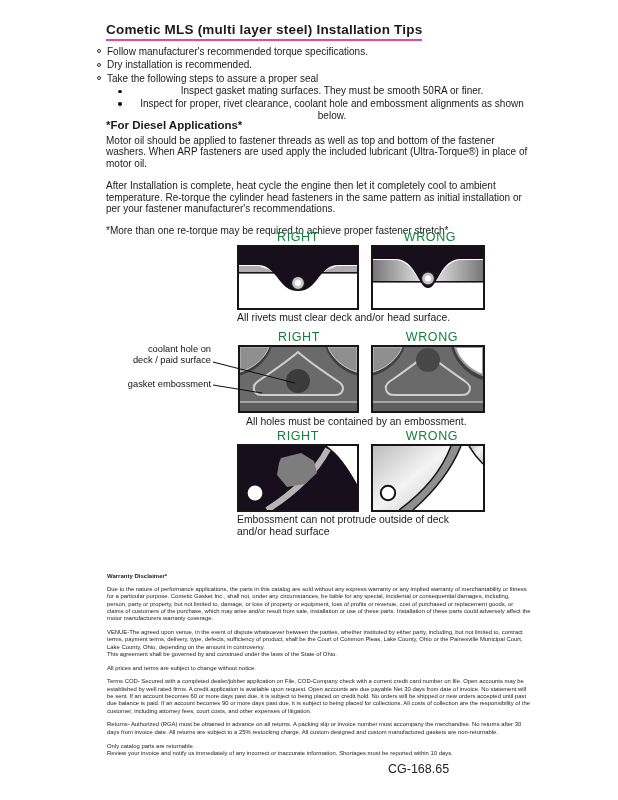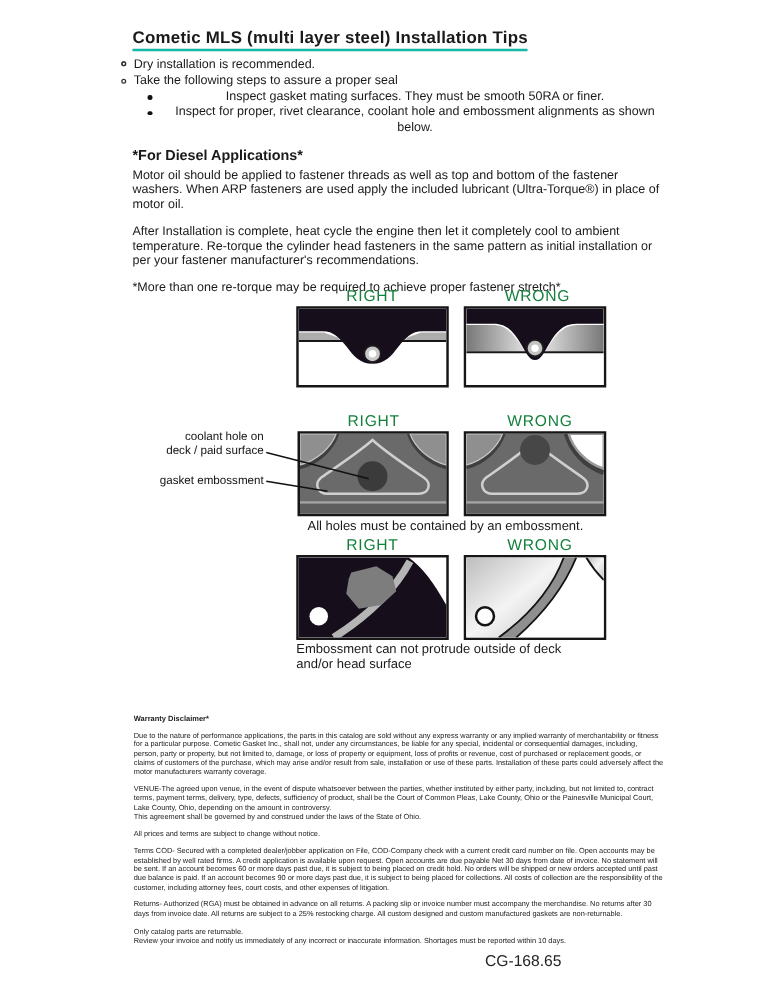--- a/index.html
+++ b/index.html
@@ -7,21 +7,21 @@
   body {
     width:618px; height:800px; position:relative; overflow:hidden;
     font-family:"Liberation Sans", sans-serif; color:#1a1a1a;
   }
   .page { position:absolute; left:0; top:0; width:618px; height:800px; background:#fff; }
 
   
   .title {
     position:absolute; left:106px; top:22px;
     font-size:13.5px; font-weight:bold; letter-spacing:.2px;
-    border-bottom:2px solid #14b8a6; padding-bottom:2px;
+    border-bottom:2px solid #ec4899; padding-bottom:2px;
   }
 
   
   .tips { position:absolute; left:97px; top:45px; width:440px; font-size:10px; }
   .tip-row { position:relative; padding-left:10px; line-height:13.4px; }
   .tip-row .mark {
     position:absolute; left:0; top:4.2px; width:4px; height:4px;
     border:1px solid #333; border-radius:50%;
   }
   .sub-row { position:relative; margin-left:21px; padding-left:9px; line-height:12.4px;text-align:center; }
@@ -62,20 +62,21 @@
 </head>
 <body>
 
 <div class="page">
 
   <div class="title">Cometic MLS (multi layer steel) Installation Tips</div>
 
   <div class="tips">
     <div class="tip-row">
       <span class="mark"></span>
+      <span>Follow manufacturer's recommended torque specifications.</span>
     </div>
     <div class="tip-row">
       <span class="mark"></span>
       <span>Dry installation is recommended.</span>
     </div>
     <div class="tip-row">
       <span class="mark"></span>
       <span>Take the following steps to assure a proper seal</span>
     </div>
     <div class="sub-row">
@@ -125,20 +126,21 @@
       <rect x="0" y="0" width="110" height="61" fill="#ffffff"></rect>
       <path d="M0,13 H21 C32,13 37,20 43,28 L47,34 H0 Z" fill="url(#wgl)"></path>
       <path d="M110,13 H89 C78,13 73,20 67,28 L63,34 H110 Z" fill="url(#wgr)"></path>
       <rect x="0" y="34" width="110" height="1.6" fill="#161616"></rect>
       <path d="M0,0 H110 V12 H88 C77,12 72,19 67,27 C62,35 60,41 55,41 C50,41 48,35 43,27 C38,19 33,12 22,12 H0 Z" fill="#170e1c"></path>
       <circle cx="55" cy="31.5" r="6.6" fill="#c4c4c4" stroke="#1d1d1d" stroke-width="1.4"></circle>
       <circle cx="55" cy="31.5" r="3" fill="#ffffff"></circle>
     </svg>
   </div>
 
+  <div class="dg-caption" style="left:237px; top:312px;">All rivets must clear deck and/or head surface.</div>
 
   <div class="dg-label" style="left:238px; top:330px;">RIGHT</div>
   <div class="dg-label" style="left:371px; top:330px;">WRONG</div>
 
   <div class="callout" style="left:95px; top:344px;">coolant hole on
 deck / paid surface</div>
   <div class="callout" style="left:95px; top:379px;">gasket embossment</div>
 
   <svg class="leader" style="left:206px; top:350px;" width="100" height="50">
     <line x1="7" y1="12" x2="89" y2="33" stroke="#111" stroke-width="1.1"></line>

